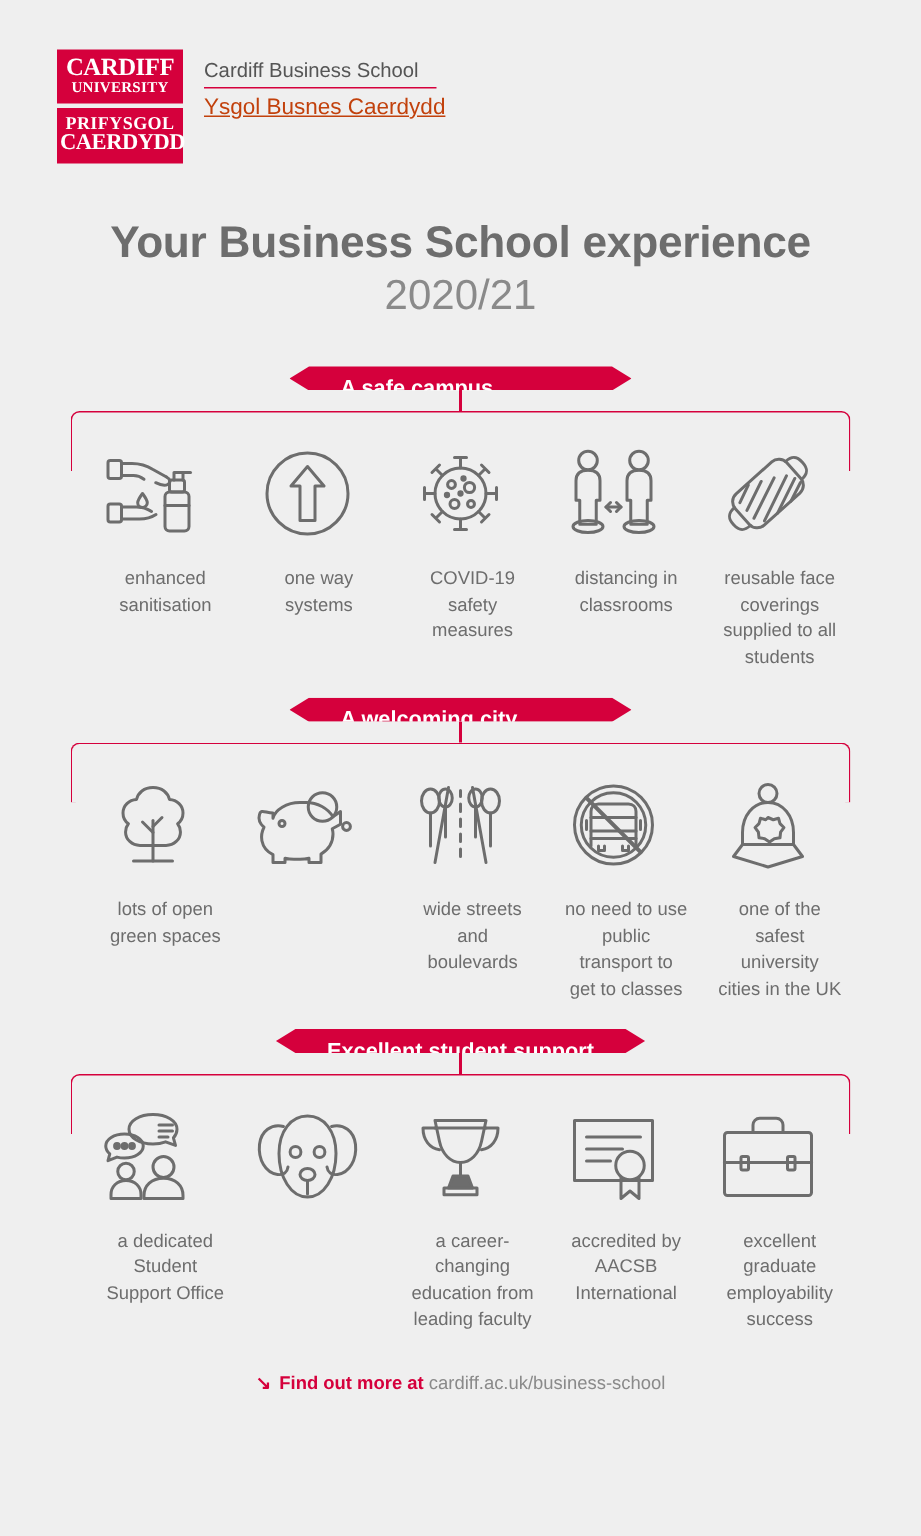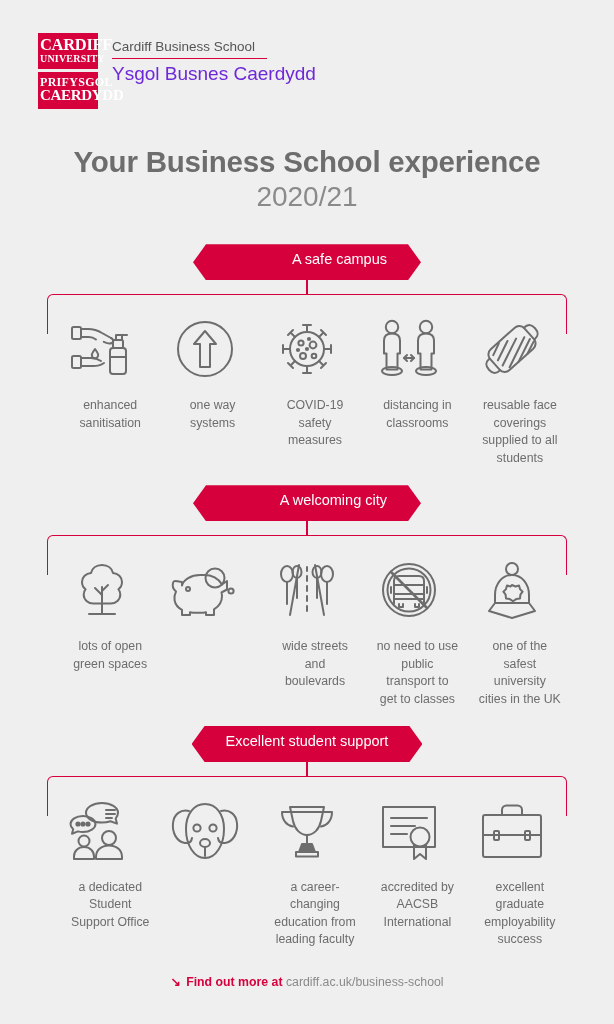--- a/index.html
+++ b/index.html
@@ -23,21 +23,21 @@
   
   .header {
     display: flex;
     align-items: flex-start;
     padding: 33px 0 0 38px;
   }
   .logo-blocks {
     display: flex;
     flex-direction: column;
     gap: 3px;
-    width: 60px;
+    width: 84px;
   }
   .logo-block {
     background: #d5003c;
     color: #ffffff;
     text-align: center;
     padding: 4px 2px 5px 2px;
     line-height: 1.02;
   }
   .logo-l1 {
     font-size: 16.5px;
@@ -70,24 +70,25 @@
   }
   .logo-text-en {
     font-size: 13.5px;
     color: #555555;
     padding-bottom: 4px;
     border-bottom: 1.3px solid #d5003c;
     display: block;
     width: 155px;
   }
   .logo-text-cy {
-    font-size: 19px;
-    color: #6d28d9;
+    font-size: 15px;
+    color: #c2410c;
     display: block;
     padding-top: 4px;
+    text-decoration: underline;
   }
   
   .title-wrap {
     text-align: center;
     margin-top: 36px;
   }
   .title-main {
     font-size: 29.5px;
     font-weight: bold;
     color: #6d6d6d;
@@ -104,25 +105,25 @@
   
   .banner-wrap {
     display: flex;
     justify-content: center;
     position: relative;
   }
   .banner {
     position: relative;
     background: #d5003c;
     color: #ffffff;
-    font-weight: normal;
+    font-weight: bold;
     font-size: 14.5px;
-    height: 36px;
+    height: 16px;
     line-height: 30px;
-    text-align: right;
+    text-align: left;
     padding: 0 34px;
     -webkit-clip-path: polygon(13px 0, calc(100% - 13px) 0, 100% 50%, calc(100% - 13px) 100%, 13px 100%, 0 50%);
     clip-path: polygon(13px 0, calc(100% - 13px) 0, 100% 50%, calc(100% - 13px) 100%, 13px 100%, 0 50%);
     min-width: 160px;
   }
   .connector {
     width: 1.4px;
     height: 14px;
     background: #d5003c;
     margin: 0 auto;

